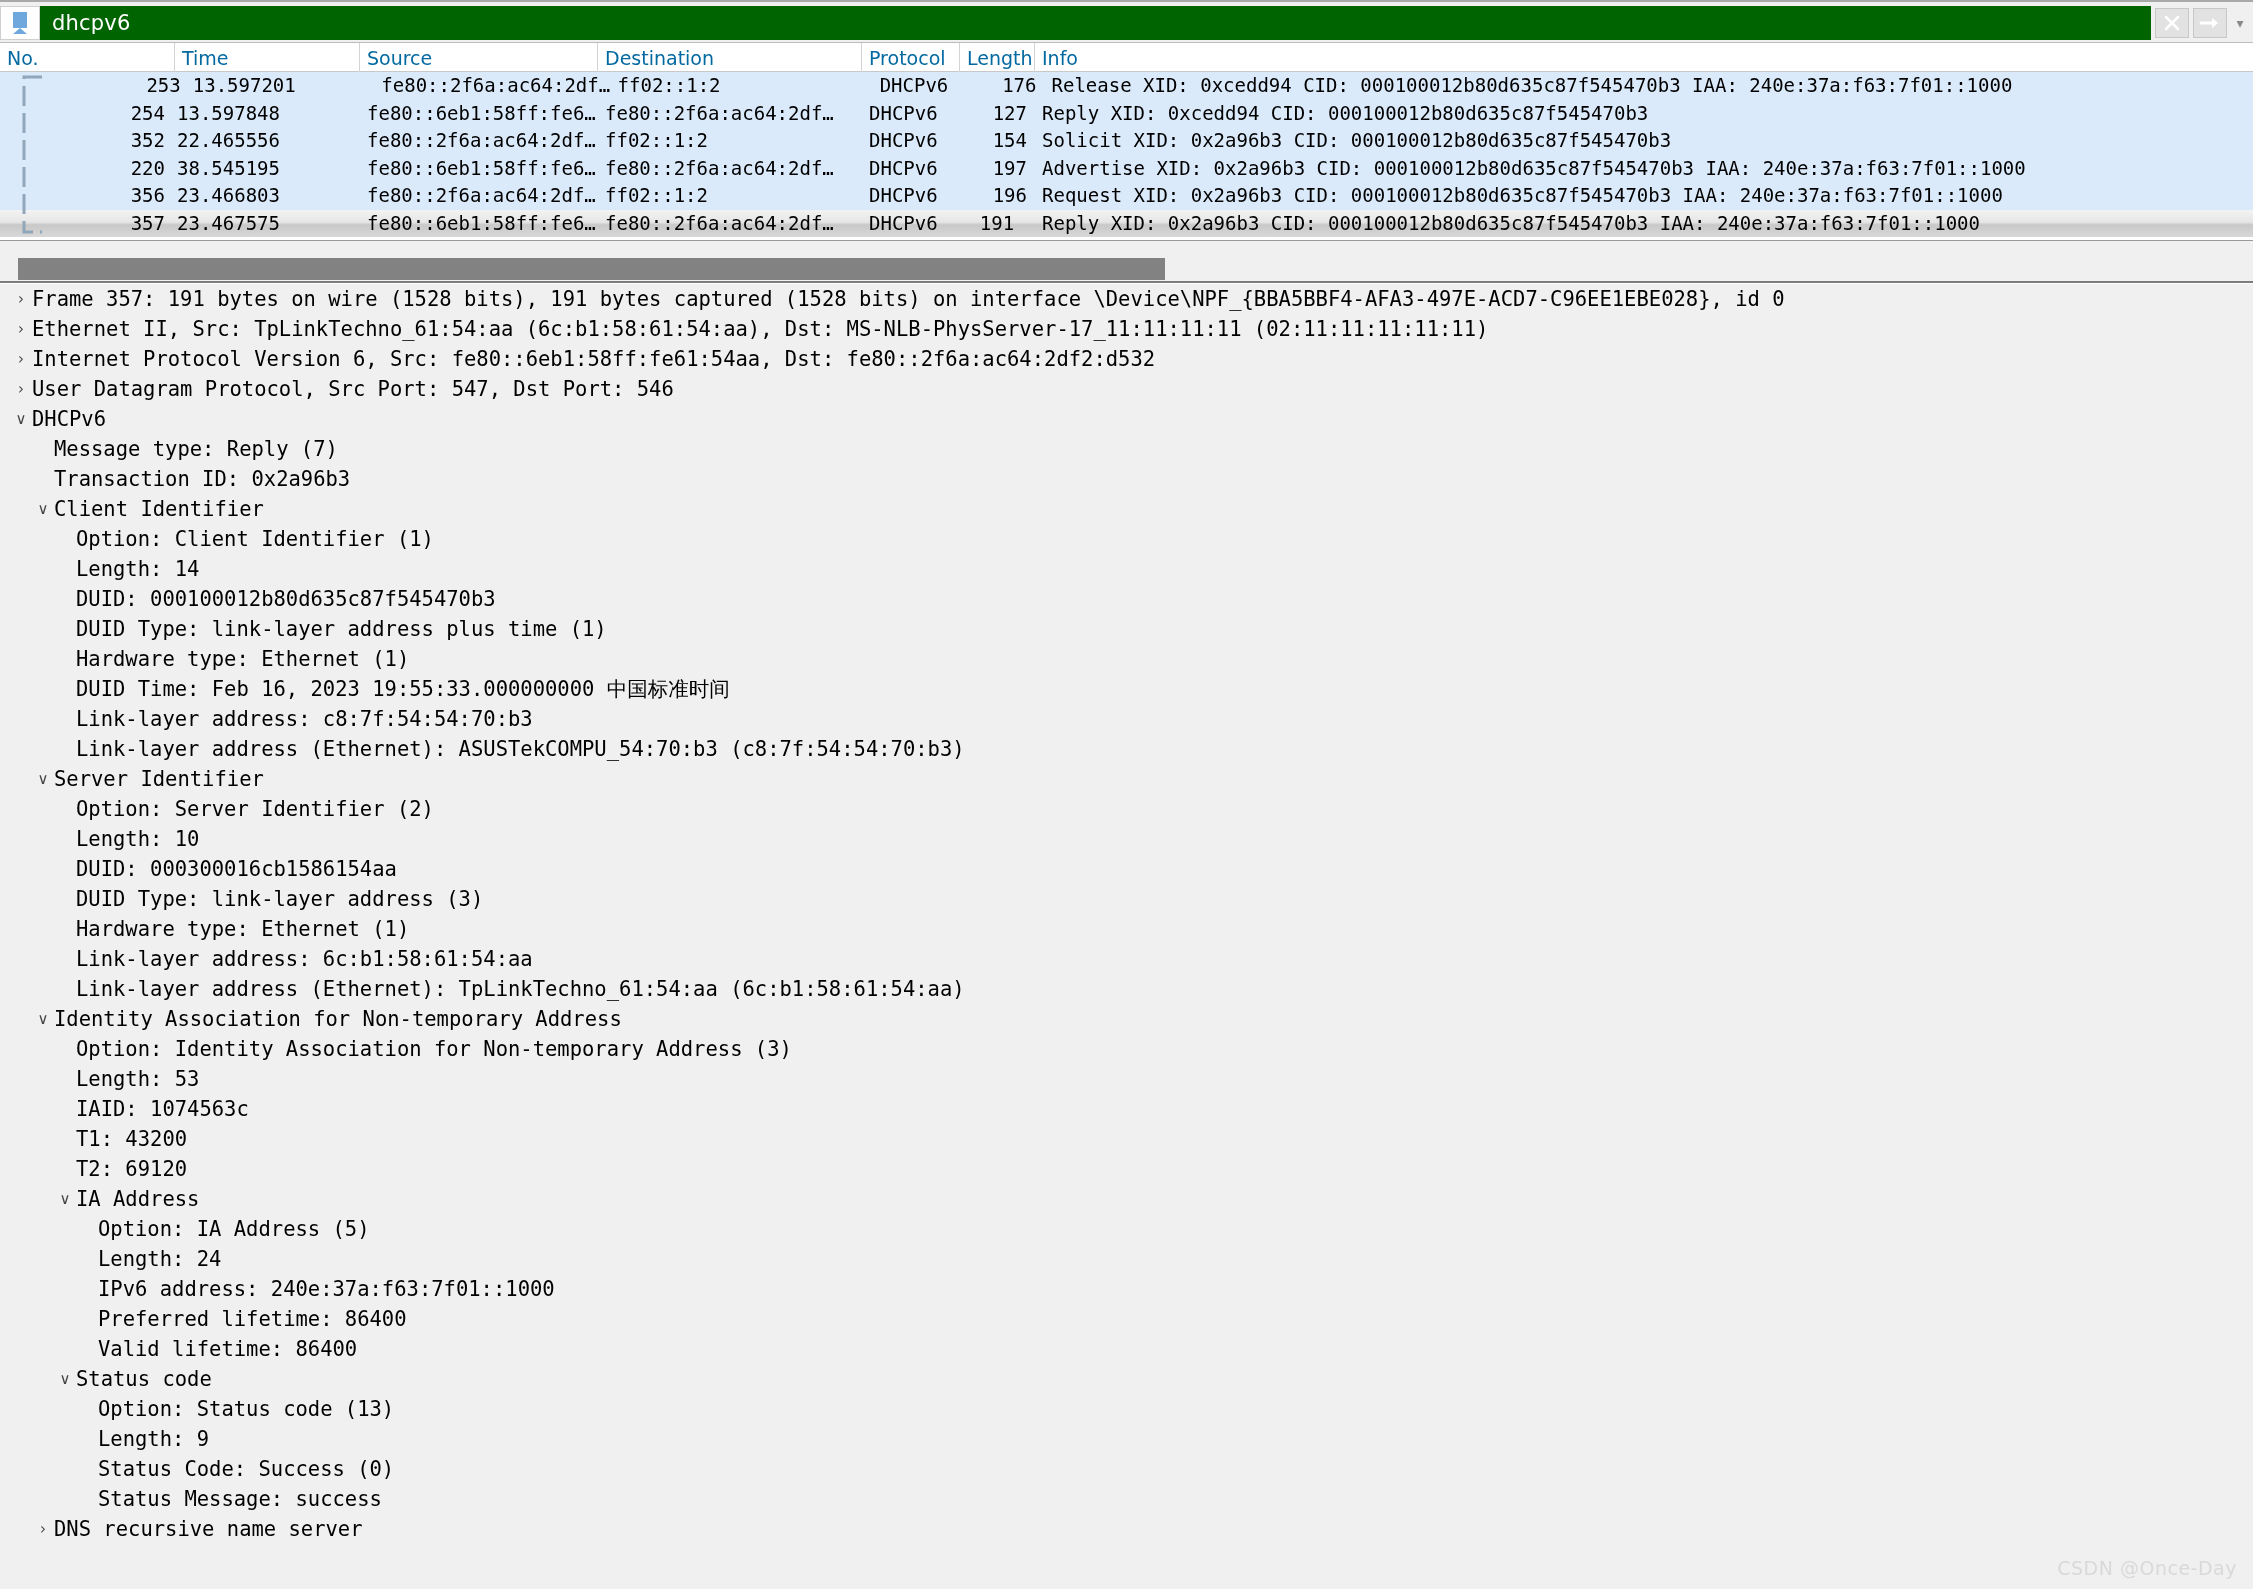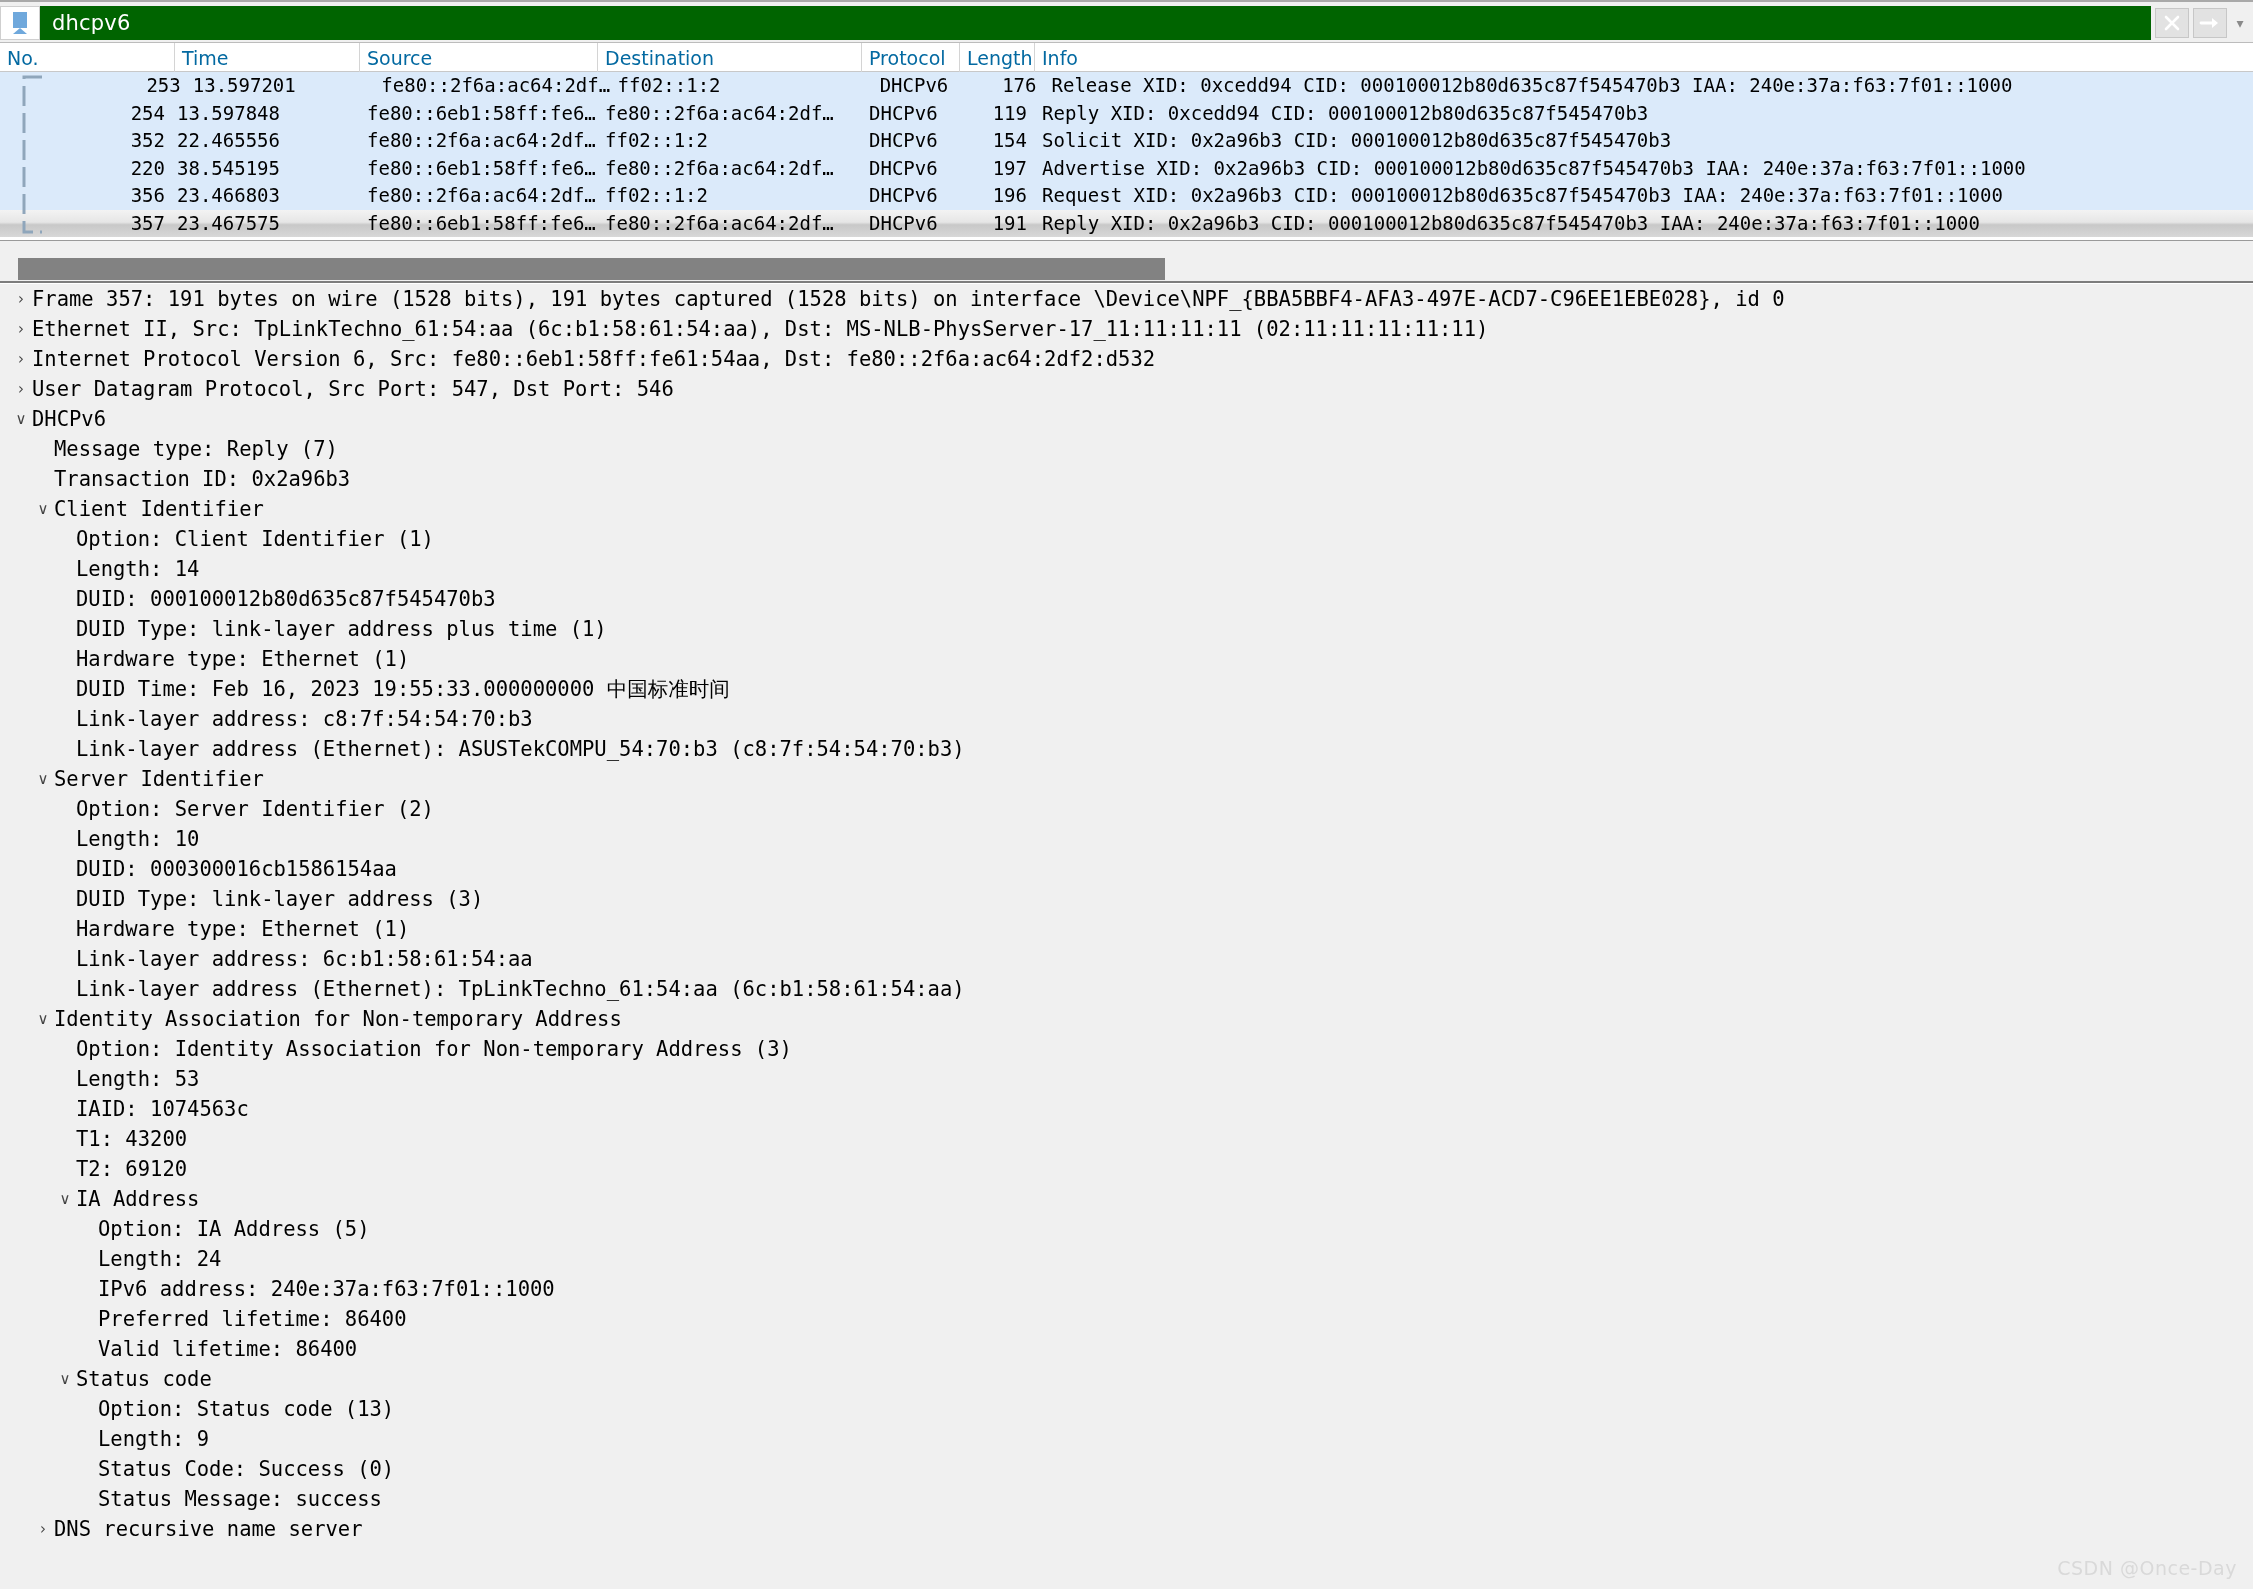--- a/index.html
+++ b/index.html
@@ -288,21 +288,21 @@
         <div class="cell prot" style="width: 98px;">DHCPv6</div>
         <div class="cell len" style="width: 75px;">176</div>
         <div class="cell " style="width: 1218px;">Release XID: 0xcedd94 CID: 000100012b80d635c87f545470b3 IAA: 240e:37a:f63:7f01::1000</div>
       </div>
       <div class="prow">
         <div class="cell num" style="width: 175px;">254</div>
         <div class="cell time" style="width: 185px;">13.597848</div>
         <div class="cell " style="width: 238px;">fe80::6eb1:58ff:fe6…</div>
         <div class="cell " style="width: 264px;">fe80::2f6a:ac64:2df…</div>
         <div class="cell prot" style="width: 98px;">DHCPv6</div>
-        <div class="cell len" style="width: 75px;">119</div>
+        <div class="cell len" style="width: 75px;">127</div>
         <div class="cell " style="width: 1218px;">Reply XID: 0xcedd94 CID: 000100012b80d635c87f545470b3</div>
       </div>
       <div class="prow">
         <div class="cell num" style="width: 175px;">352</div>
         <div class="cell time" style="width: 185px;">22.465556</div>
         <div class="cell " style="width: 238px;">fe80::2f6a:ac64:2df…</div>
         <div class="cell " style="width: 264px;">ff02::1:2</div>
         <div class="cell prot" style="width: 98px;">DHCPv6</div>
         <div class="cell len" style="width: 75px;">154</div>
         <div class="cell " style="width: 1218px;">Solicit XID: 0x2a96b3 CID: 000100012b80d635c87f545470b3</div>
@@ -324,21 +324,21 @@
         <div class="cell prot" style="width: 98px;">DHCPv6</div>
         <div class="cell len" style="width: 75px;">196</div>
         <div class="cell " style="width: 1218px;">Request XID: 0x2a96b3 CID: 000100012b80d635c87f545470b3 IAA: 240e:37a:f63:7f01::1000</div>
       </div>
       <div class="prow selected">
         <div class="cell num" style="width: 175px;">357</div>
         <div class="cell time" style="width: 185px;">23.467575</div>
         <div class="cell " style="width: 238px;">fe80::6eb1:58ff:fe6…</div>
         <div class="cell " style="width: 264px;">fe80::2f6a:ac64:2df…</div>
         <div class="cell prot" style="width: 98px;">DHCPv6</div>
-        <div class="cell len" style="width: 75px;">191</div>
+        <div class="cell len" style="width: 75px; text-align: center;">191</div>
         <div class="cell " style="width: 1218px;">Reply XID: 0x2a96b3 CID: 000100012b80d635c87f545470b3 IAA: 240e:37a:f63:7f01::1000</div>
       </div>
     </div>
 </div>
 
 <div id="hscroll-area">
   <div id="hscroll-track">
     <div id="hscroll-thumb"></div>
   </div>
 </div>

